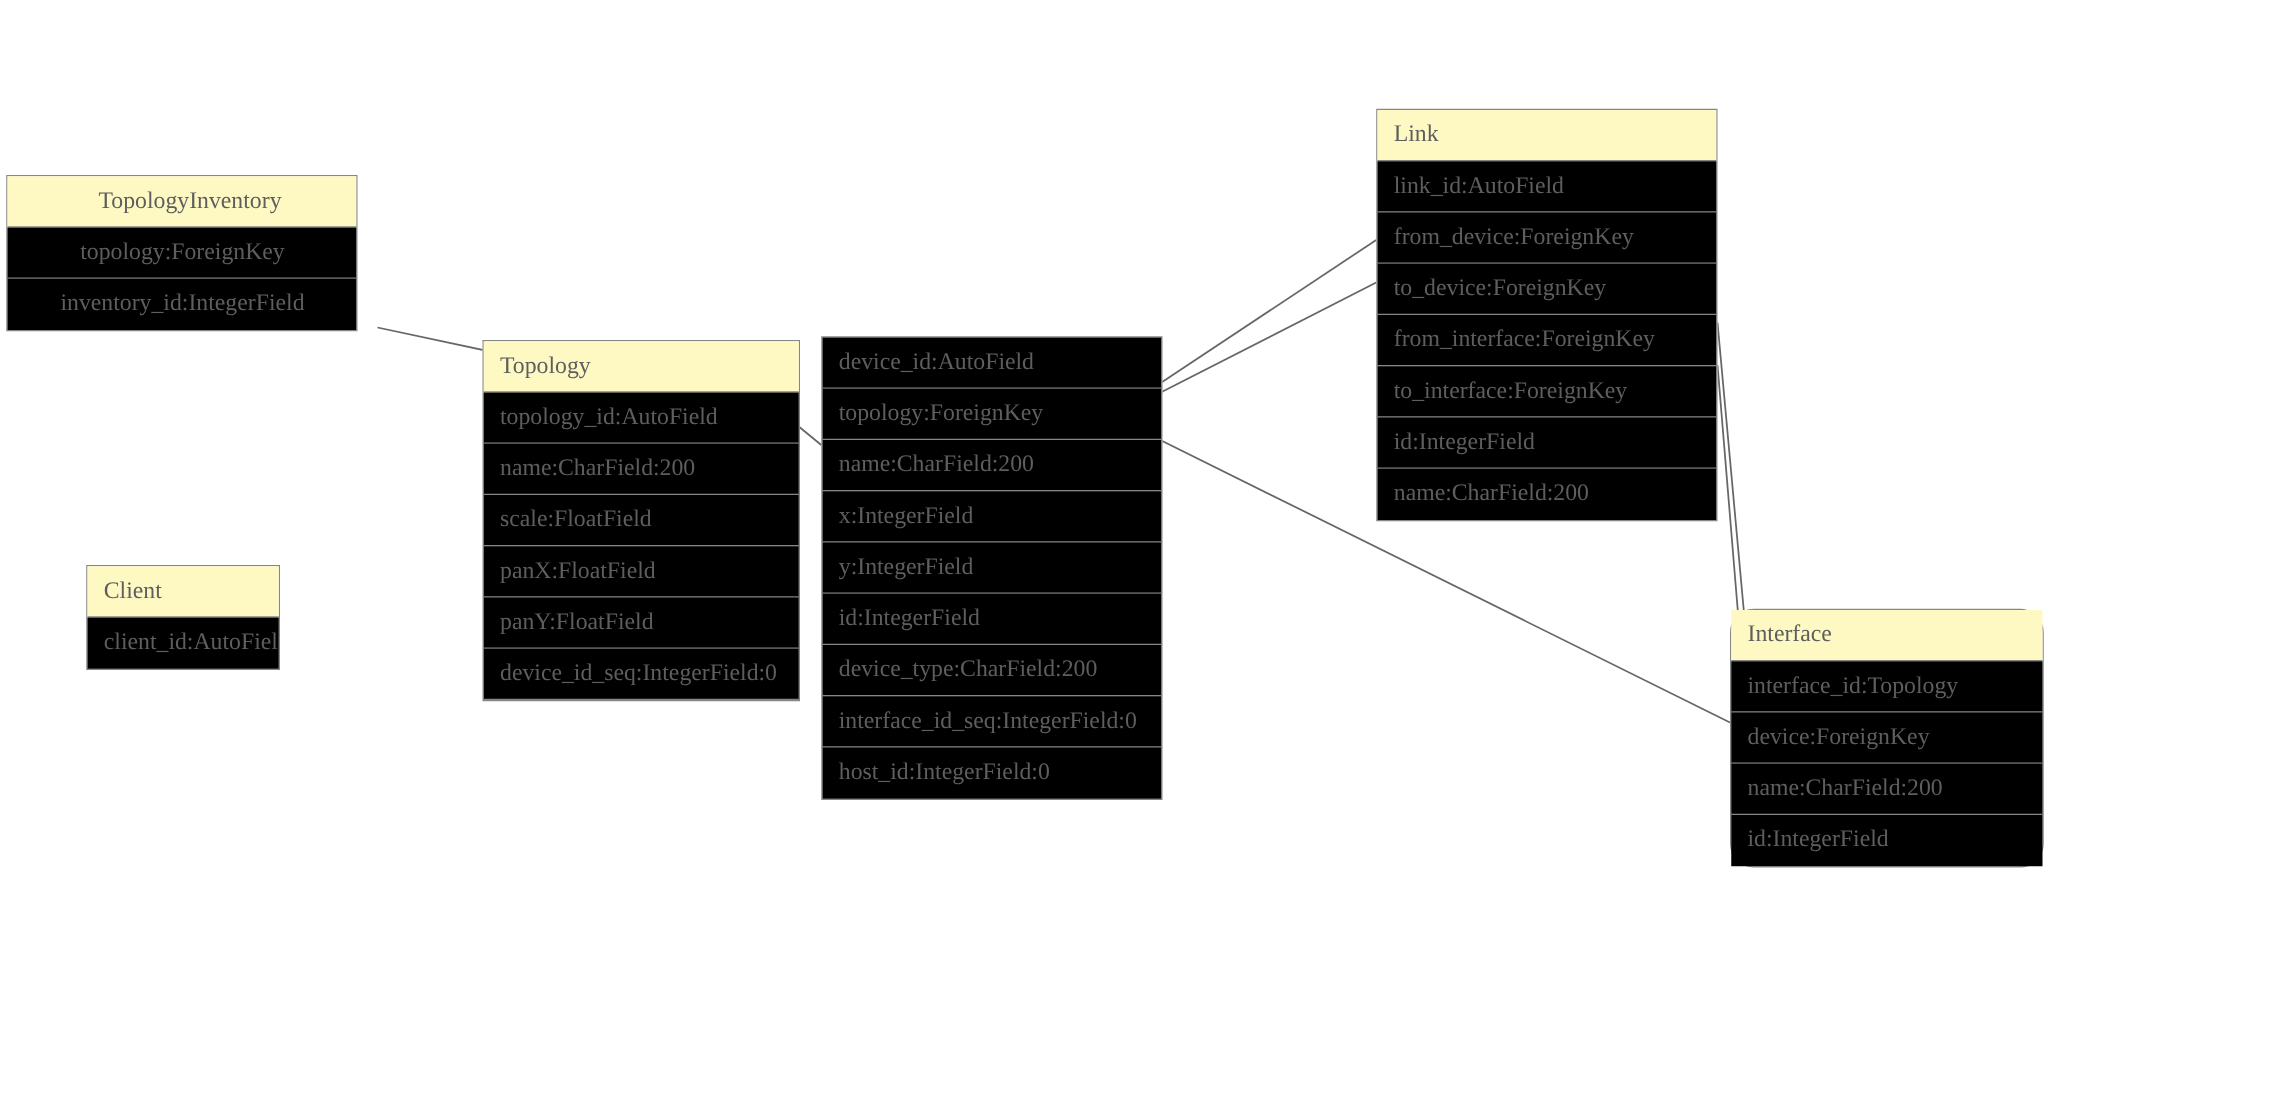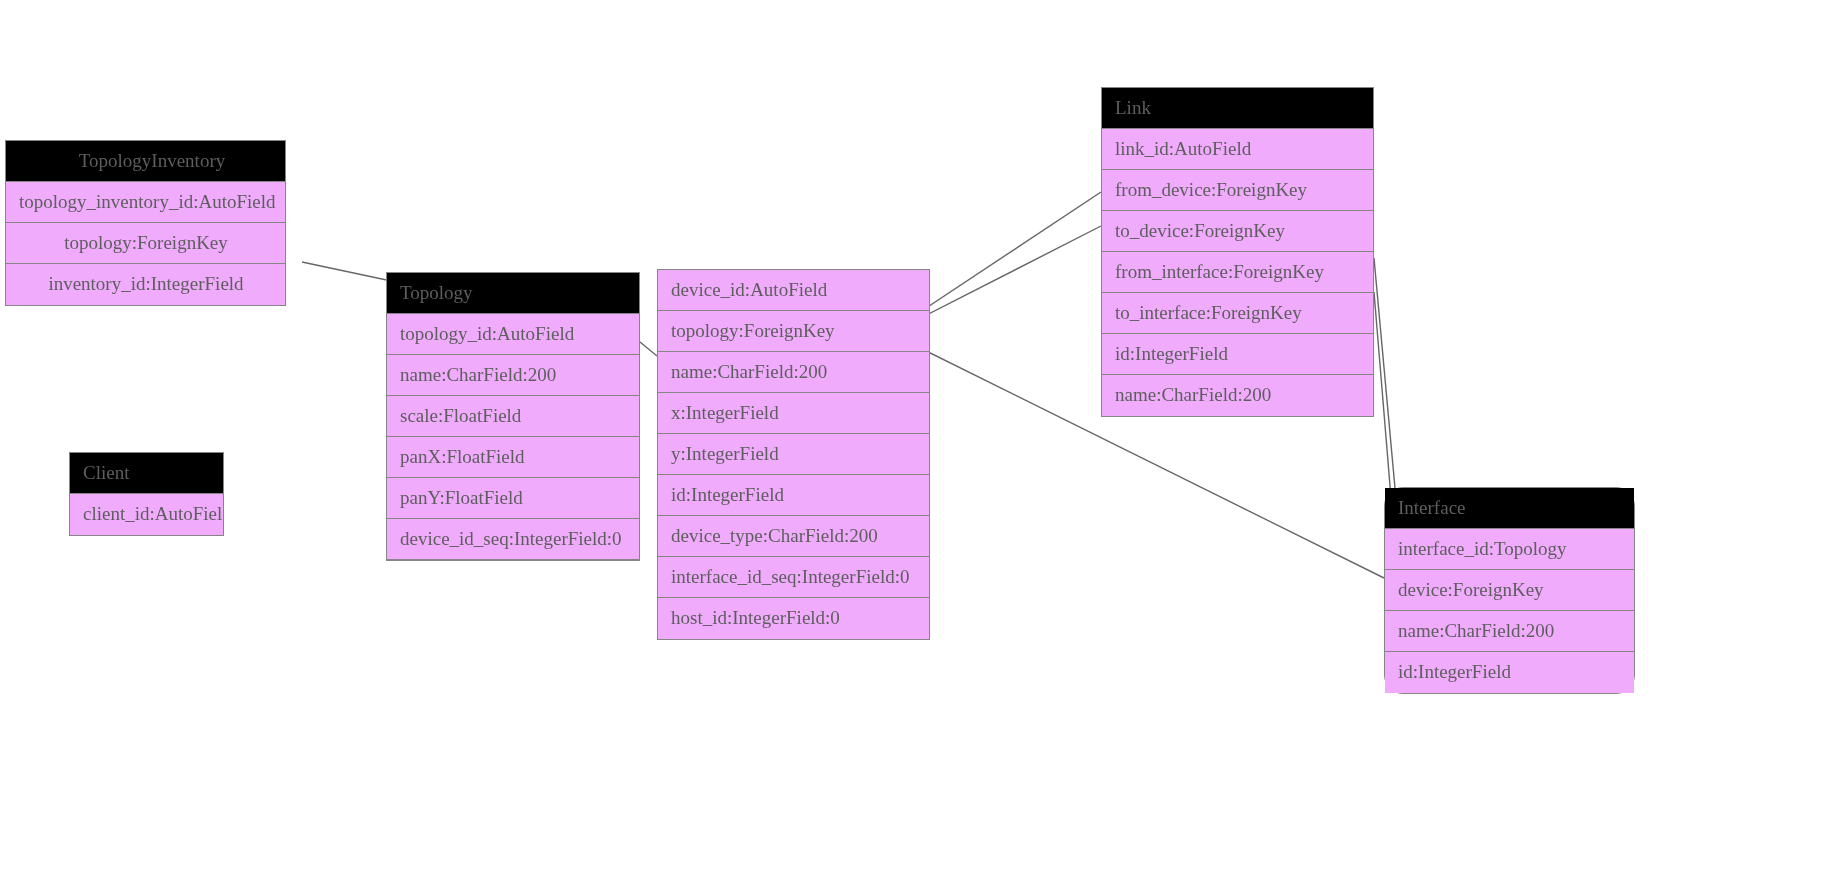--- a/index.html
+++ b/index.html
@@ -26,39 +26,39 @@
   }
   .entity {
     position: absolute;
     box-sizing: border-box;
     border: 1px solid #868686;
     background: #ffffff;
     z-index: 2;
   }
   .entity-header {
     box-sizing: border-box;
-    background: #000000;
+    background: #fef9c3;
     border-bottom: 1px solid #868686;
     color: #5e5e5e;
     font-size: 19px;
     line-height: 40px;
     height: 41px;
     padding: 0 0 0 13px;
     white-space: nowrap;
     overflow: hidden;
   }
   .entity-field {
     box-sizing: border-box;
     border-bottom: 1px solid #868686;
     color: #5e5e5e;
     font-size: 19px;
     line-height: 40px;
     height: 41px;
     padding: 0 12px 0 13px;
-    background: #f0abfc;
+    background: #000000;
     white-space: nowrap;
     overflow: hidden;
   }
   .entity-field.last {
     border-bottom: none;
   }
 </style>
 </head>
 <body>
 
@@ -77,21 +77,20 @@
       <polygon points="0,0 -22,-11 -22,11" fill="#707070" transform="translate(898,337) rotate(153)"></polygon>
       <path d="M 1374 258 L 1398 521" stroke="#666666" stroke-width="1.4" fill="none"></path>
       <polygon points="0,0 -22,-11 -22,11" fill="#707070" transform="translate(1399,528) rotate(95)"></polygon>
       <path d="M 1374 292 L 1393 522" stroke="#666666" stroke-width="1.4" fill="none"></path>
       <polygon points="0,0 -22,-11 -22,11" fill="#707070" transform="translate(1394,529) rotate(95)"></polygon>
     </svg>
 
   <div id="entity-layer">
       <div class="entity" style="left: 5px; top: 140px; width: 281px; text-align: center;">
         <div class="entity-header">TopologyInventory</div>
-        <div class="entity-field">topology_inventory_id:AutoField</div>
         <div class="entity-field">topology:ForeignKey</div>
         <div class="entity-field last">inventory_id:IntegerField</div>
       </div>
       <div class="entity" style="left: 386px; top: 272px; width: 254px;">
         <div class="entity-header">Topology</div>
         <div class="entity-field">topology_id:AutoField</div>
         <div class="entity-field">name:CharField:200</div>
         <div class="entity-field">scale:FloatField</div>
         <div class="entity-field">panX:FloatField</div>
         <div class="entity-field">panY:FloatField</div>

